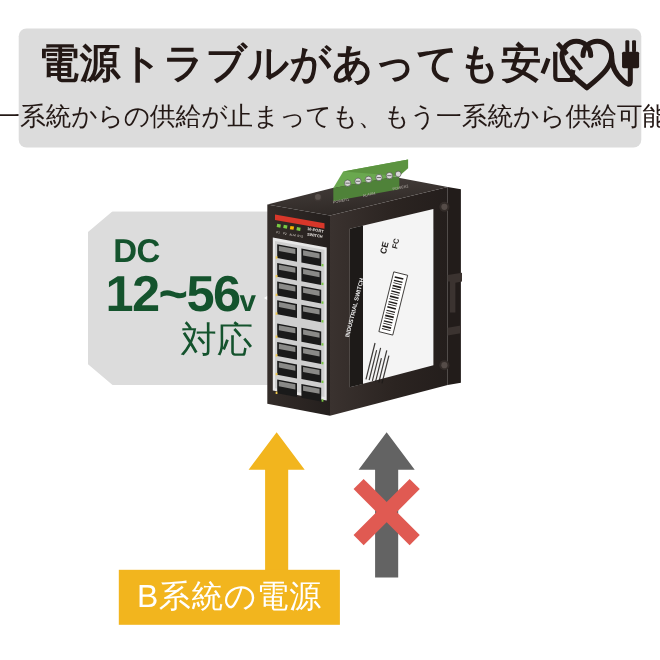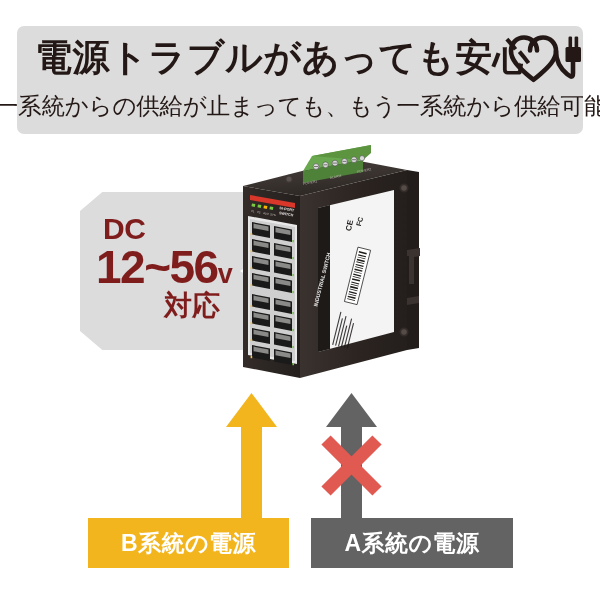--- a/index.html
+++ b/index.html
@@ -77,21 +77,21 @@
     height: 158px;
     background: #dcdcdc;
     clip-path: polygon(0% 12%, 12% 0%, 100% 0%, 100% 40%, 86% 50%, 100% 60%, 100% 100%, 12% 100%, 0% 88%);
   }
   .dc-text-wrap {
     position: absolute;
     left: 80px;
     top: 192px;
     width: 186px;
     height: 158px;
-    color: #7f1d1d;
+    color: #14532d;
   }
   .dc-label {
     position: absolute;
     left: 23px;
     top: 22px;
     font-size: 30px;
     font-weight: bold;
     letter-spacing: -0.5px;
     line-height: 1;
   }
@@ -107,22 +107,22 @@
     text-align: center;
   }
   .dc-volt .unit {
     font-size: 27px;
     letter-spacing: 0;
   }
   .dc-taiou {
     position: absolute;
     left: 84px;
     top: 100px;
-    font-size: 28px;
-    font-weight: bold;
+    font-size: 33px;
+    font-weight: normal;
     letter-spacing: 0px;
     line-height: 1;
   }
 
   
   .device-layer {
     position: absolute;
     left: 0;
     top: 0;
     width: 600px;
@@ -141,24 +141,25 @@
 
   
   .power-box {
     position: absolute;
     top: 518px;
     height: 50px;
     display: flex;
     align-items: center;
     justify-content: center;
     color: #ffffff;
-    font-size: 23px;
-    font-weight: bold;
+    font-size: 29px;
+    font-weight: normal;
     letter-spacing: 0.5px;
     white-space: nowrap;
+    margin-left: 20px;
   }
   .power-box.b {
     left: 88px;
     width: 201px;
     background: #f2b51e;
   }
   .power-box.a {
     left: 311px;
     width: 202px;
     background: #636363;
@@ -427,17 +428,14 @@
 
         <polygon points="407,250 420,248 420,256 414,257 414,284 409,284 409,256 407,256" fill="#3b3330"></polygon>
         <polygon points="407,298 419,296 419,303 407,305" fill="#3b3330"></polygon>
       </g>
     </svg>
   </div>
 
   <div class="power-box b">
     <span>B系統の電源</span>
   </div>
-  <div class="power-box a">
-    <span>A系統の電源</span>
-  </div>
 
 </div>
 
 </body></html>

